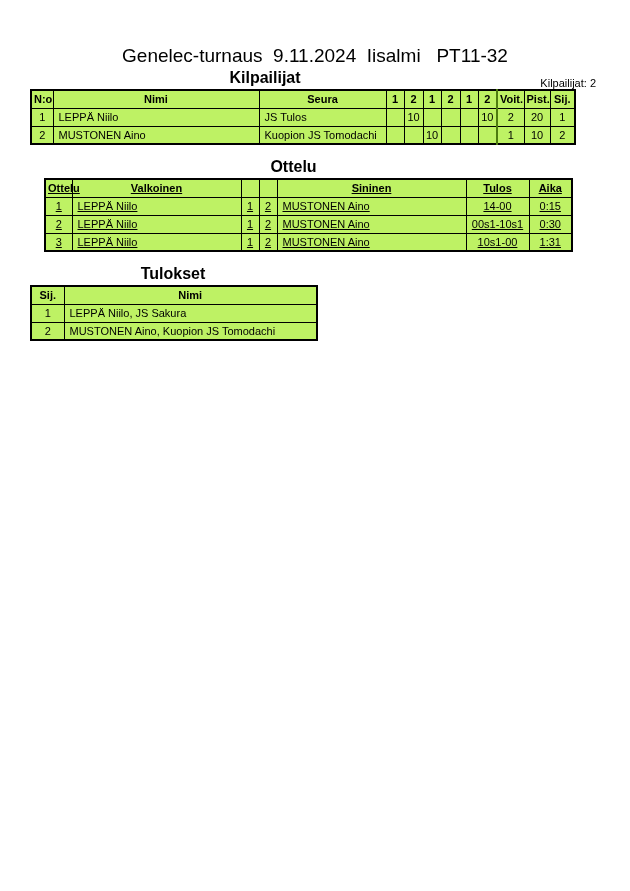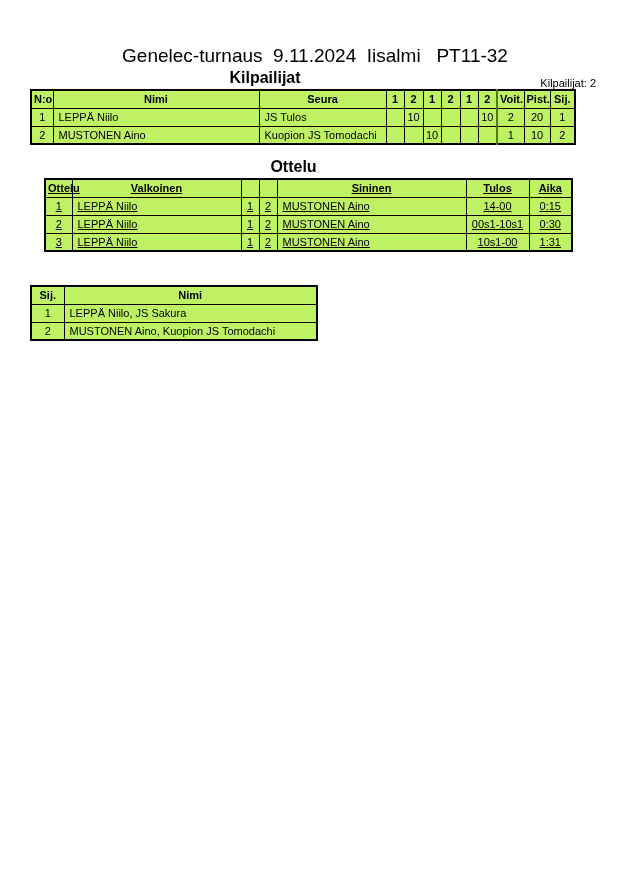--- a/index.html
+++ b/index.html
@@ -156,20 +156,21 @@
       <td class="left">LEPPÄ Niilo</td>
       <td>1</td>
       <td>2</td>
       <td class="left">MUSTONEN Aino</td>
       <td>10s1-00</td>
       <td>1:31</td>
     </tr>
   </tbody>
     </table>
 
+  <div id="tulokset-heading" class="section-heading">Tulokset</div>
 
   <table id="results-table">
     <colgroup>
       <col style="width:33px">
         <col style="width:253px">
     </colgroup>
     <tbody>
         <tr>
       <th>Sij.</th>
       <th>Nimi</th>

